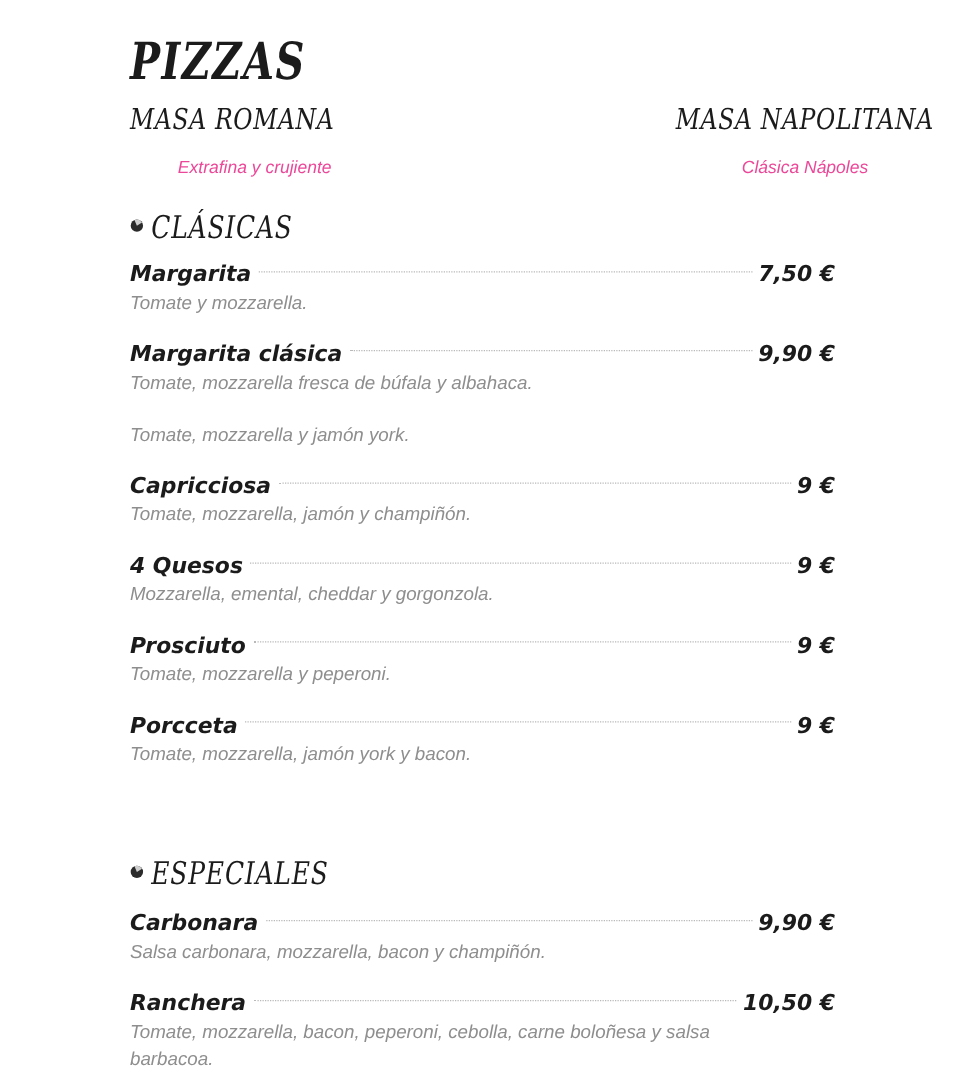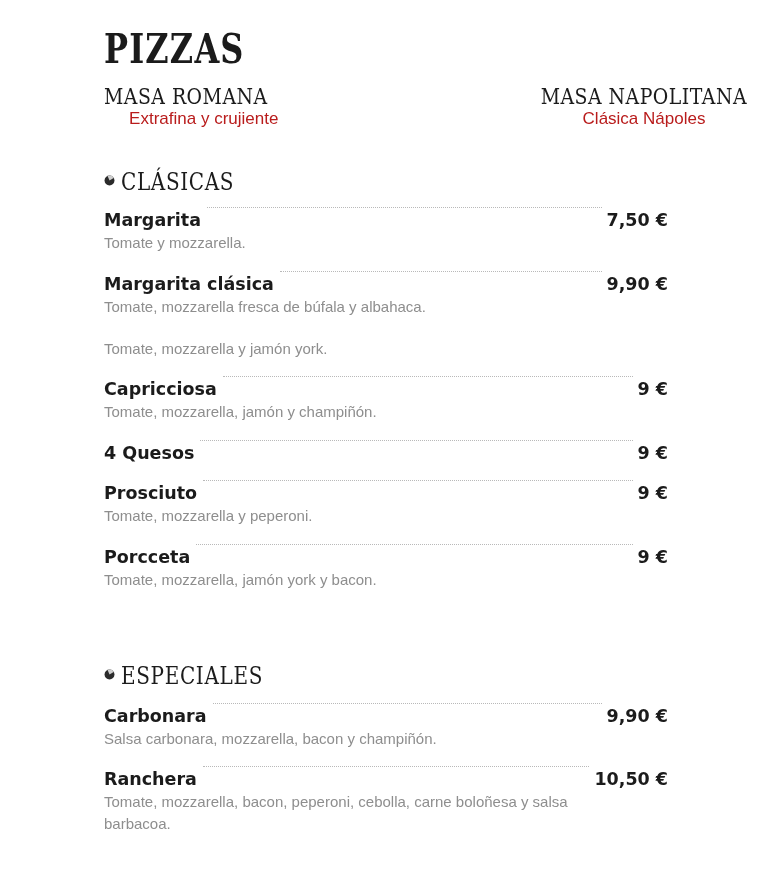--- a/index.html
+++ b/index.html
@@ -15,20 +15,21 @@
     overflow: hidden;
   }
 
   .page {
     position: relative;
     width: 777px;
     height: 869px;
     background: #ffffff;
     box-sizing: border-box;
     padding: 28px 109px 0 104px;
+    font-style: italic;
   }
 
   
   .menu-title {
     font-family: "DejaVu Serif", serif;
     font-weight: 700;
     font-size: 41px;
     line-height: 1.05;
     letter-spacing: 1.5px;
     color: #1b1b1b;
@@ -58,23 +59,23 @@
     color: #1b1b1b;
     white-space: nowrap;
     display: inline-block;
     transform: scaleX(0.82);
   }
   .dough-col.left .dough-name  { transform-origin: left center; }
   .dough-col.right .dough-name { transform-origin: center center; }
 
   .dough-desc {
     font-family: "Liberation Sans", sans-serif;
-    font-size: 17px;
-    color: #b91c1c;
-    margin-top: 0;
+    font-size: 14px;
+    color: #ec4899;
+    margin-top: 16px;
     white-space: nowrap;
   }
 
   
   .section-head {
     display: flex;
     align-items: center;
     gap: 6px;
     margin: 22px 0 14px 0;
   }
@@ -97,21 +98,21 @@
     transform-origin: left center;
   }
   .section-head.especiales { margin-top: 70px; margin-bottom: 16px; }
 
   
   .item { margin-bottom: 20px; }
   .item:last-child { margin-bottom: 0; }
 
   .item-line {
     display: flex;
-    align-items: flex-start;
+    align-items: center;
     width: 100%;
   }
   .item-name {
     font-family: "DejaVu Sans", sans-serif;
     font-weight: 700;
     font-size: 17.5px;
     color: #1b1b1b;
     white-space: nowrap;
     flex: 0 0 auto;
   }
@@ -195,20 +196,21 @@
     </div>
     <div class="item-desc">Tomate, mozzarella, jamón y champiñón.</div>
   </div>
 
   <div class="item">
     <div class="item-line">
       <span class="item-name">4 Quesos</span>
       <span class="leader"></span>
       <span class="item-price">9 €</span>
     </div>
+    <div class="item-desc">Mozzarella, emental, cheddar y gorgonzola.</div>
   </div>
 
   <div class="item">
     <div class="item-line">
       <span class="item-name">Prosciuto</span>
       <span class="leader"></span>
       <span class="item-price">9 €</span>
     </div>
     <div class="item-desc">Tomate, mozzarella y peperoni.</div>
   </div>

